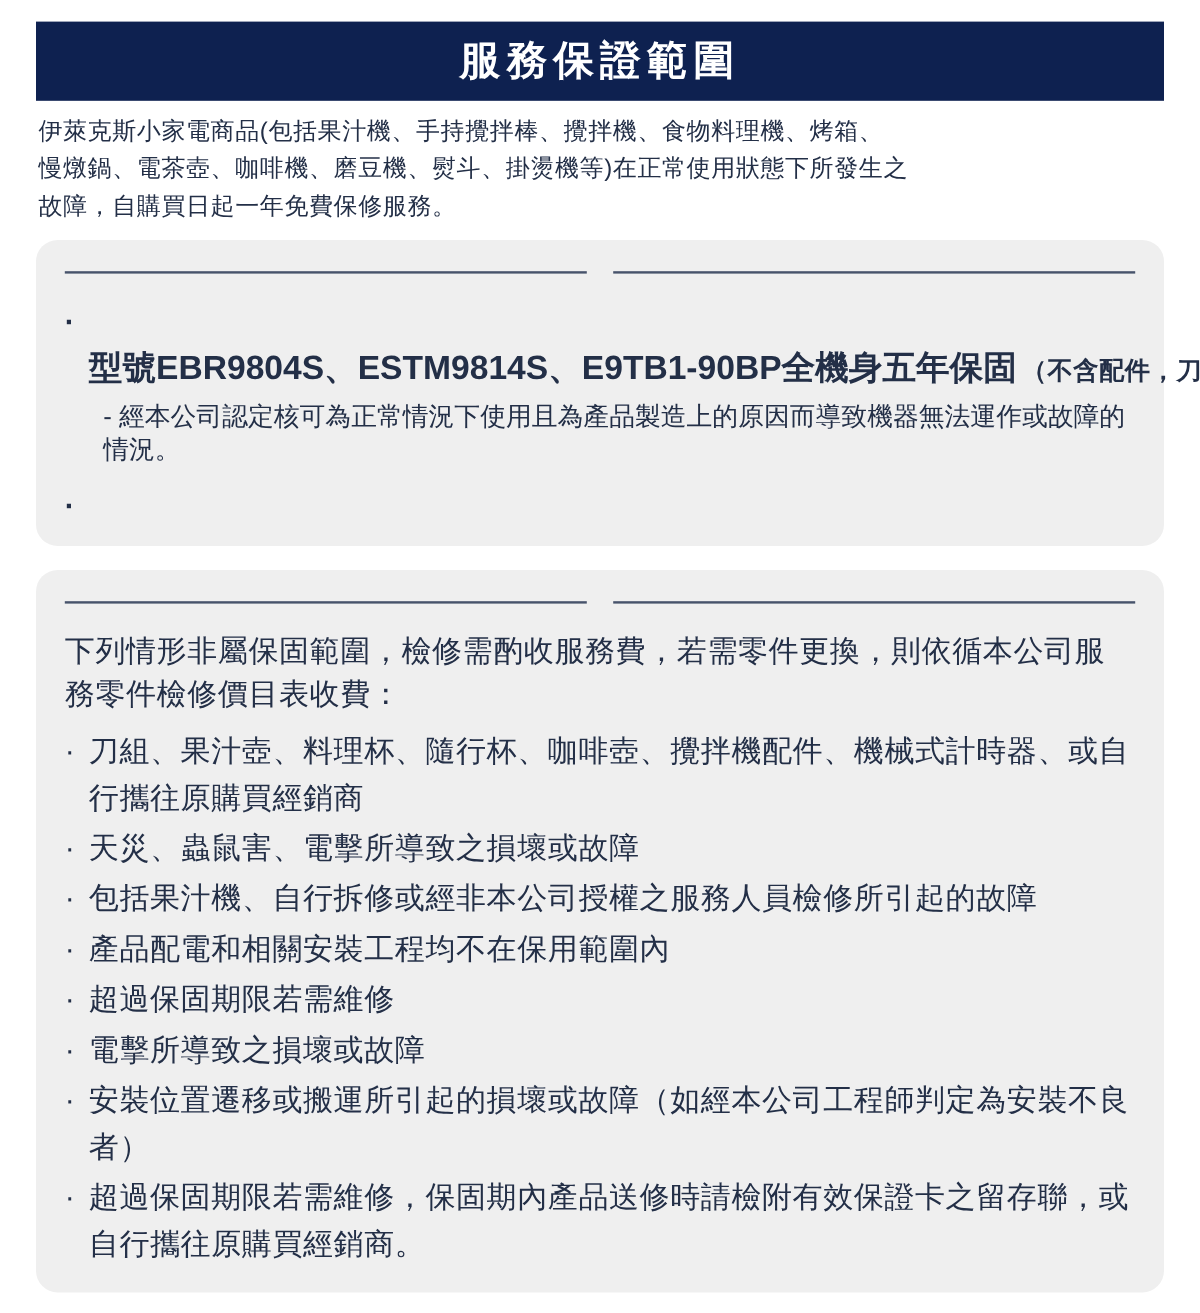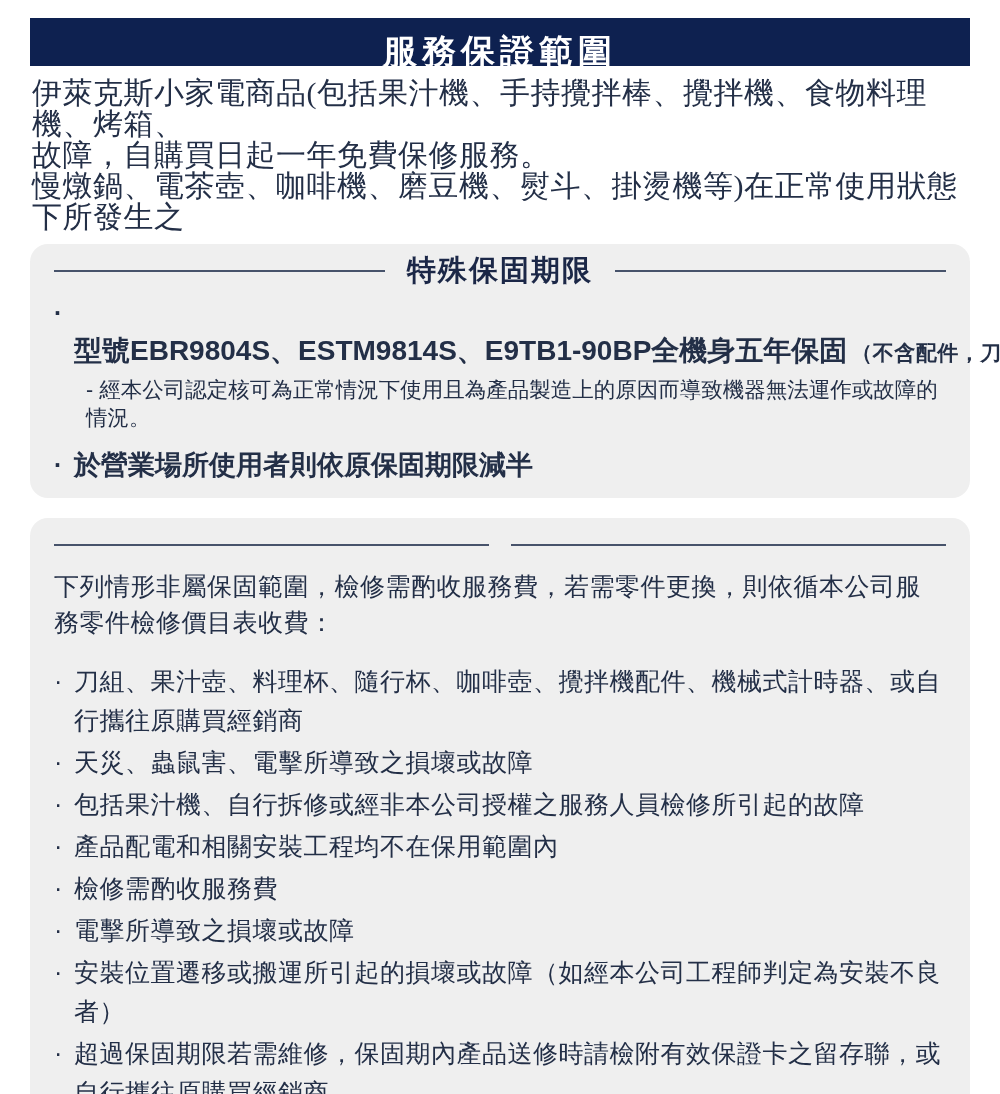--- a/index.html
+++ b/index.html
@@ -13,34 +13,33 @@
     box-sizing: border-box;
     width: 1000px;
     min-height: 1094px;
     padding: 18px 30px 0 30px;
   }
 
   
   .header-bar {
     background: #0e2150;
     color: #ffffff;
-    height: 48px;
+    height: 66px;
     line-height: 66px;
     text-align: center;
     font-size: 34px;
     font-weight: 700;
     letter-spacing: 5px;
   }
 
   
   .intro {
     margin: 11px 2px 0 2px;
-    font-size: 30px;
+    font-size: 20px;
     letter-spacing: 0.5px;
-    font-family: Liberation Serif, serif;
   }
   .intro-line { line-height: 31px; }
 
   
   .panel {
     background: #efefef;
     border-radius: 18px;
     margin-top: 12px;
     padding: 10px 24px 16px 24px;
   }
@@ -99,21 +98,21 @@
   .sw-subnote {
     margin: 4px 0 0 32px;
     font-size: 21.5px;
     line-height: 28px;
     font-weight: 400;
   }
   .sw-heading.business { margin-top: 16px; }
 
   
   .nw-intro {
-    margin: 4px 0 22px 0;
+    margin: 4px 0 10px 0;
     font-size: 25px;
     line-height: 36px;
     letter-spacing: 0.5px;
   }
   .nw-item {
     margin-top: 3px;
     font-size: 25px;
     line-height: 39px;
     letter-spacing: 0.5px;
   }
@@ -121,44 +120,42 @@
 </style>
 </head>
 <body>
 
 <div class="page">
 
   <div class="header-bar">服務保證範圍</div>
 
   <div class="intro">
     <div class="intro-line">伊萊克斯小家電商品(包括果汁機、手持攪拌棒、攪拌機、食物料理機、烤箱、</div>
+      <div class="intro-line">慢燉鍋、電茶壺、咖啡機、磨豆機、熨斗、掛燙機等)在正常使用狀態下所發生之</div>
       <div class="intro-line">故障，自購買日起一年免費保修服務。</div>
-      <div class="intro-line">慢燉鍋、電茶壺、咖啡機、磨豆機、熨斗、掛燙機等)在正常使用狀態下所發生之</div>
   </div>
 
   <section class="panel">
     <div class="panel-title-row">
       <span class="rule"></span>
-      <h2 class="panel-title">特殊保固期限</h2>
       <span class="rule"></span>
     </div>
 
     <div class="bullet-row sw-heading">
       <span class="bullet-dot">·</span>
     </div>
 
     <div class="sw-model-line">
       <span>型號EBR9804S、ESTM9814S、E9TB1-90BP全機身五年保固</span><span class="sw-model-note">（不含配件，刀組）</span>
     </div>
 
     <p class="sw-subnote">- 經本公司認定核可為正常情況下使用且為產品製造上的原因而導致機器無法運作或故障的情況。</p>
 
     <div class="bullet-row sw-heading business">
       <span class="bullet-dot">·</span>
-      <span class="text">於營業場所使用者則依原保固期限減半</span>
     </div>
   </section>
 
   <section class="panel second">
     <div class="panel-title-row">
       <span class="rule"></span>
       <span class="rule"></span>
     </div>
 
     <p class="nw-intro">下列情形非屬保固範圍，檢修需酌收服務費，若需零件更換，則依循本公司服務零件檢修價目表收費：</p>
@@ -174,21 +171,21 @@
       <div class="bullet-row nw-item">
         <span class="bullet-dot">·</span>
         <span class="text">包括果汁機、自行拆修或經非本公司授權之服務人員檢修所引起的故障</span>
       </div>
       <div class="bullet-row nw-item">
         <span class="bullet-dot">·</span>
         <span class="text">產品配電和相關安裝工程均不在保用範圍內</span>
       </div>
       <div class="bullet-row nw-item">
         <span class="bullet-dot">·</span>
-        <span class="text">檢修需酌收服務費</span>
+        <span class="text">超過保固期限若需維修</span>
       </div>
       <div class="bullet-row nw-item">
         <span class="bullet-dot">·</span>
         <span class="text">電擊所導致之損壞或故障</span>
       </div>
       <div class="bullet-row nw-item">
         <span class="bullet-dot">·</span>
         <span class="text">安裝位置遷移或搬運所引起的損壞或故障（如經本公司工程師判定為安裝不良者）</span>
       </div>
       <div class="bullet-row nw-item">

